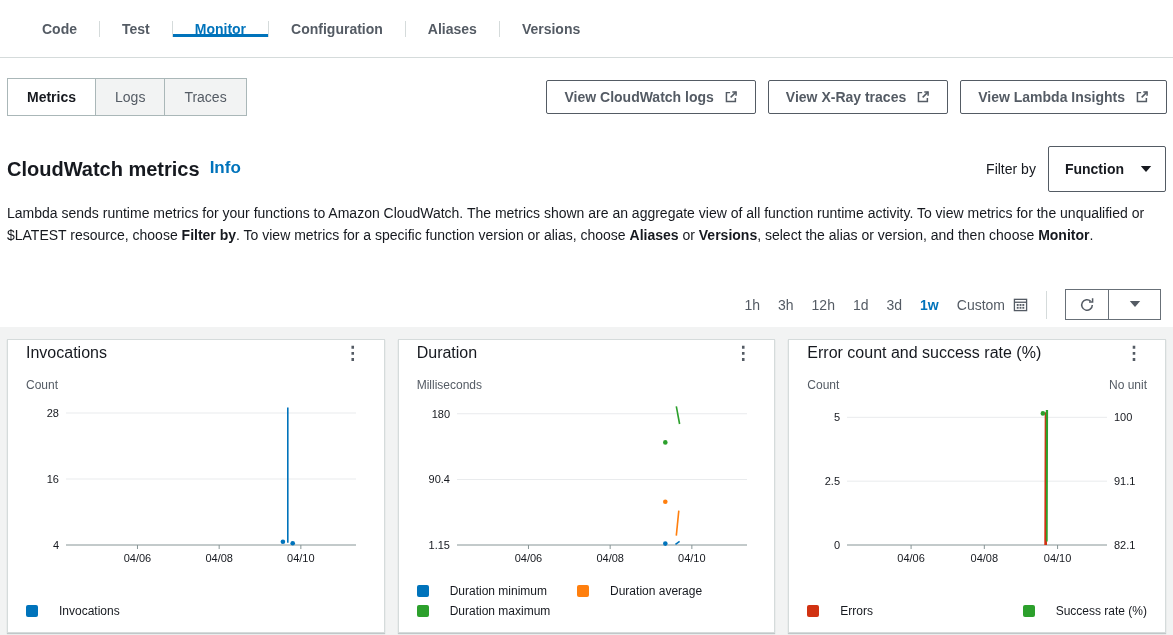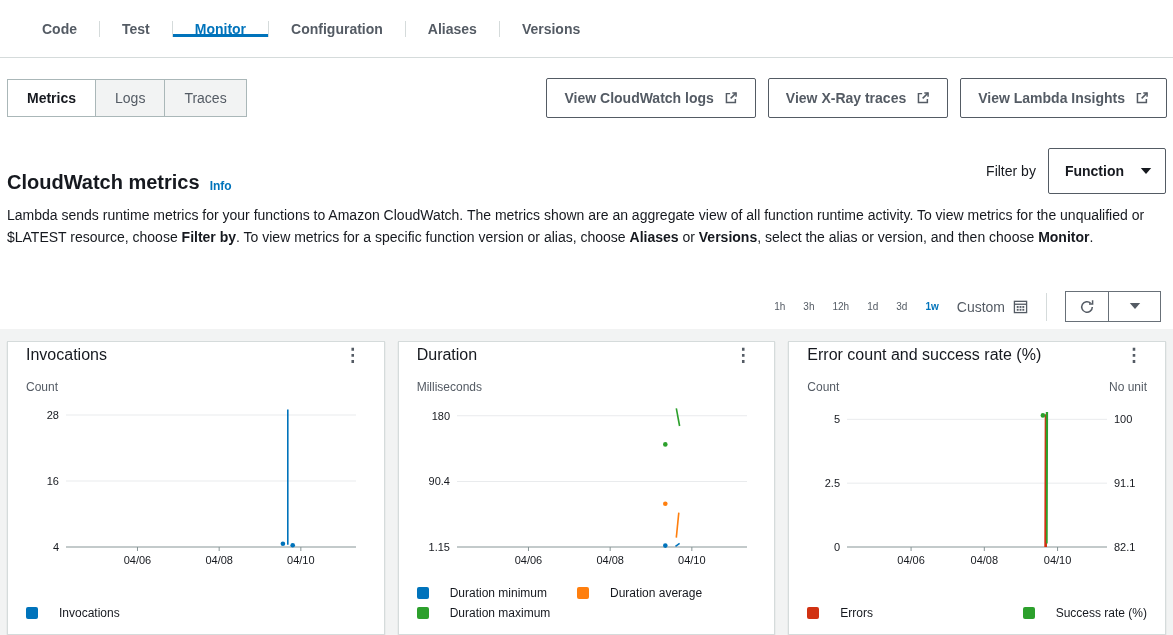--- a/index.html
+++ b/index.html
@@ -12,39 +12,39 @@
   .tab.active{color:#0073bb;box-shadow:inset 0 -3px 0 #0073bb}
   .tab-divider{width:1px;height:16px;background:#d5dbdb;align-self:center}
 
   
   .toolbar-row{display:flex;justify-content:space-between;align-items:center;padding:20px 6px 0 7px;flex-shrink:0}
   .subtabs{display:flex;border:1px solid #aab7b8;background:#f2f3f3}
   .subtab{padding:10px 19px;font-size:14px;color:#545b64;background:#f2f3f3;border:none;border-right:1px solid #aab7b8;cursor:pointer;font-family:inherit}
   .subtab:last-child{border-right:none}
   .subtab.active{background:#fff;color:#16191f;font-weight:700}
   .actions{display:flex;gap:12px}
-  .btn{display:inline-flex;align-items:center;gap:10px;height:40px;padding:0 17px;background:#fff;border:1px solid #545b64;border-radius:2px;color:#545b64;font-weight:700;font-size:14px;cursor:pointer;font-family:inherit;white-space:nowrap}
+  .btn{display:inline-flex;align-items:center;gap:10px;height:34px;padding:0 17px;background:#fff;border:1px solid #545b64;border-radius:2px;color:#545b64;font-weight:700;font-size:14px;cursor:pointer;font-family:inherit;white-space:nowrap}
   .btn svg{flex-shrink:0}
 
   
-  .header-row{display:flex;align-items:flex-end;padding:30px 7px 6px 7px;flex-shrink:0}
+  .header-row{display:flex;align-items:center;padding:30px 7px 6px 7px;flex-shrink:0}
   .page-title{font-size:20px;font-weight:700;color:#16191f}
-  .info-link{color:#0073bb;font-size:12px;font-weight:700;margin-left:10px;position:relative;top:-1px;cursor:pointer;text-decoration:none}
+  .info-link{color:#0073bb;font-size:17px;font-weight:700;margin-left:10px;position:relative;top:-1px;cursor:pointer;text-decoration:none}
   .filter{margin-left:auto;display:flex;align-items:center;gap:12px}
   .filter-label{font-size:14px;color:#16191f}
   .select-btn{display:inline-flex;align-items:center;gap:16px;height:46px;padding:0 13px 0 16px;border:1px solid #545b64;border-radius:2px;background:#fff;font-weight:700;color:#16191f;font-size:14px;cursor:pointer;font-family:inherit}
 
   
   .description{padding:4px 7px 0 7px;line-height:22px;font-size:14px;color:#16191f;flex-shrink:0}
   .description .b{font-weight:700}
 
   
   .dash{flex:1;margin-top:36px;background:#f2f3f3;display:flex;flex-direction:column;min-height:0}
   .time-strip{display:flex;justify-content:flex-end;align-items:center;gap:18px;padding:7px 12px;background:#fff;flex-shrink:0}
-  .range-link{color:#545b64;font-size:10px;cursor:pointer;text-decoration:none}
+  .range-link{color:#545b64;font-size:14px;cursor:pointer;text-decoration:none}
   .range-link.active{color:#0073bb;font-weight:700}
   .custom-link{display:inline-flex;gap:8px;color:#545b64;cursor:pointer;text-decoration:none}
   .vdivider{width:1px;height:28px;background:#d5dbdb}
   .btn-group{display:flex}
   .icon-btn{width:44px;height:31px;display:inline-flex;align-items:center;justify-content:center;background:#fff;border:1px solid #687078;color:#545b64;cursor:pointer}
   .icon-btn.caret-btn{border-left:none;width:52px}
 
   
   .cards{display:flex;gap:13px;padding:12px 7px 13px 7px;align-items:stretch}
   .card{flex:1;background:#fff;border:1px solid #d5dbdb;box-shadow:0 1px 1px rgba(0,28,36,.2);padding:4px 18px 14px 18px;display:flex;flex-direction:column;min-width:0}

